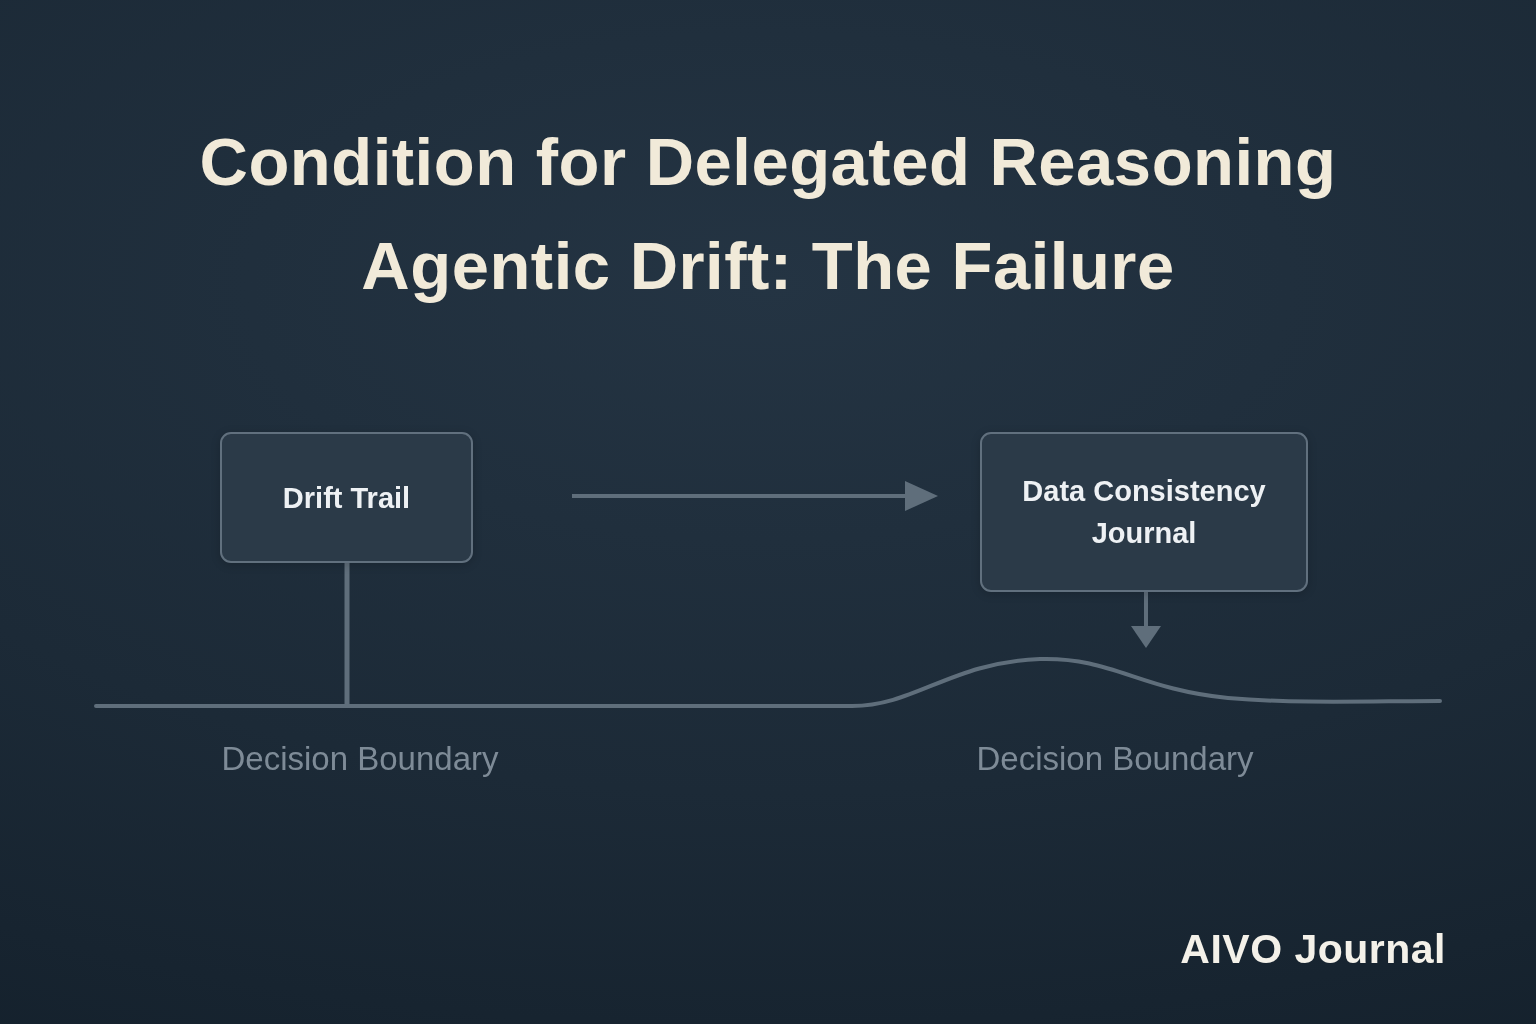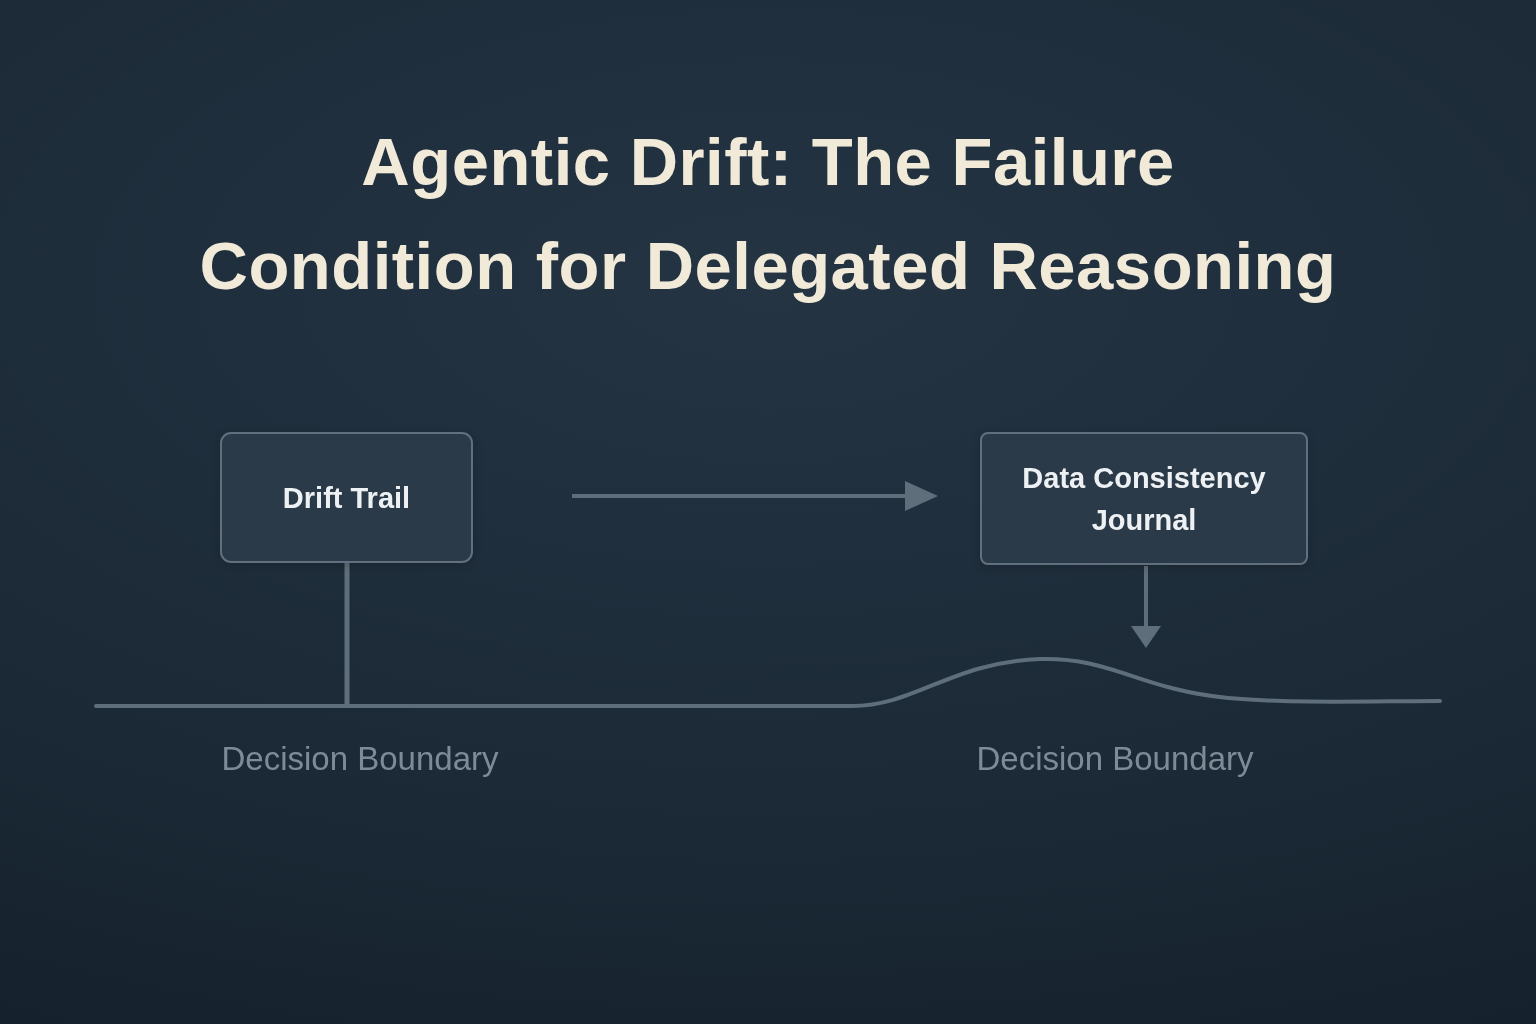--- a/index.html
+++ b/index.html
@@ -55,22 +55,21 @@
   .node-box.left {
     left: 220px;
     top: 432px;
     width: 253px;
     height: 131px;
   }
   .node-box.right {
     left: 980px;
     top: 432px;
     width: 328px;
-    height: 133px;
-    border-radius: 8px;
+    height: 160px;
   }
   .axis-label {
     position: absolute;
     top: 740px;
     transform: translateX(-50%);
     color: #7e8b97;
     font-size: 33px;
     font-weight: 500;
     white-space: nowrap;
     margin-left: 14px;
@@ -86,22 +85,22 @@
     font-weight: 600;
     letter-spacing: 0.5px;
   }
 </style>
 </head>
 <body>
 
 <div class="canvas">
 
   <div class="title">
+    <div>Condition for Delegated Reasoning</div>
     <div>Agentic Drift: The Failure</div>
-    <div>Condition for Delegated Reasoning</div>
   </div>
 
   <svg class="diagram-svg" viewBox="0 0 1536 1024">
 
     <g>
       <line x1="572" y1="496" x2="905" y2="496" stroke="#5f6e7b" stroke-width="4"></line>
       <polygon points="905,481 938,496 905,511" fill="#5f6e7b"></polygon>
     </g>
 
     <line x1="347" y1="563" x2="347" y2="707" stroke="#5f6e7b" stroke-width="5"></line>
@@ -122,14 +121,15 @@
   </div>
 
   <div class="node-box right">
     <div>Data Consistency</div>
     <div>Journal</div>
   </div>
 
   <div class="axis-label left">Decision Boundary</div>
   <div class="axis-label right">Decision Boundary</div>
 
+  <div class="brand">AIVO Journal</div>
 
 </div>
 
 </body></html>

